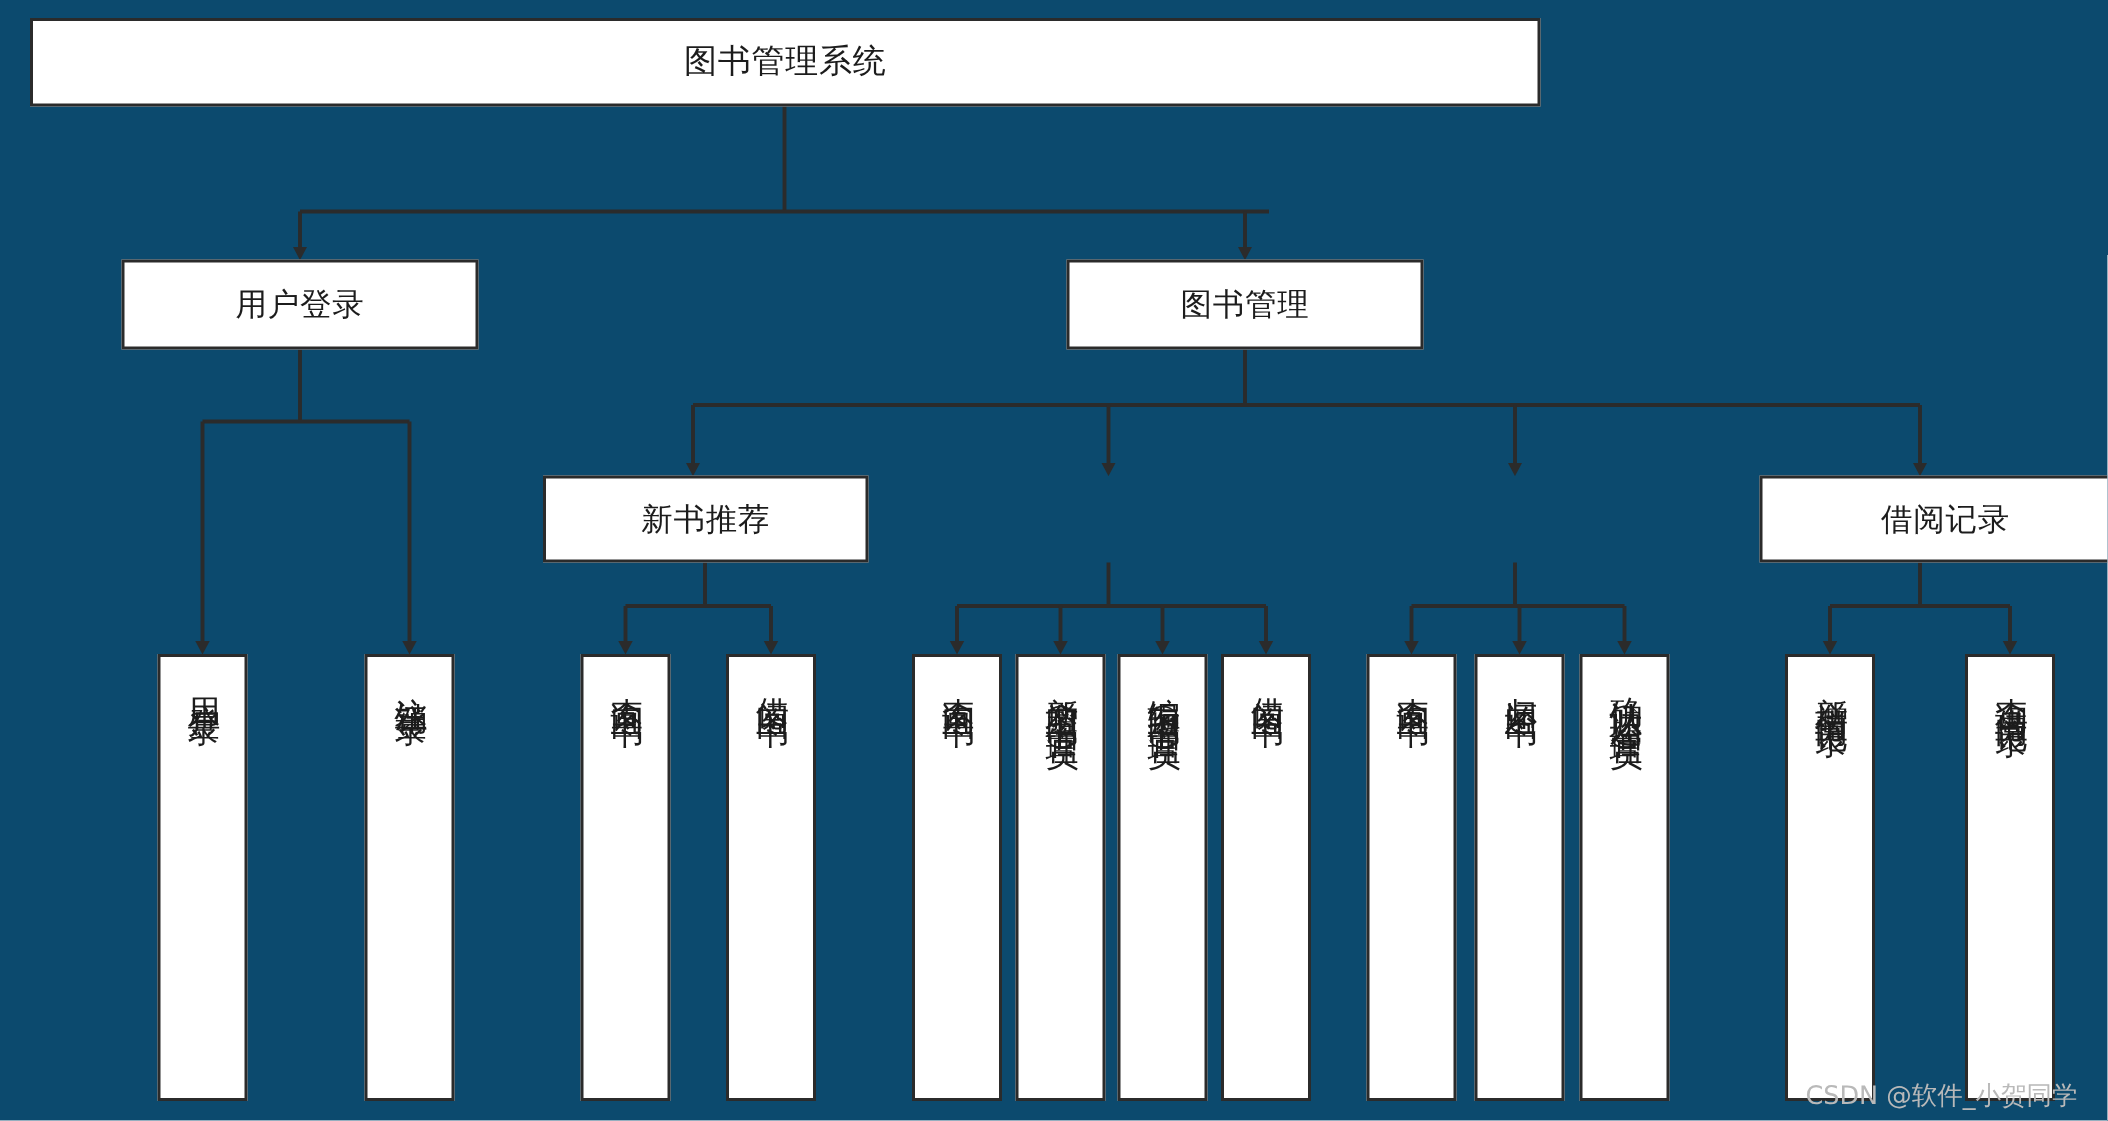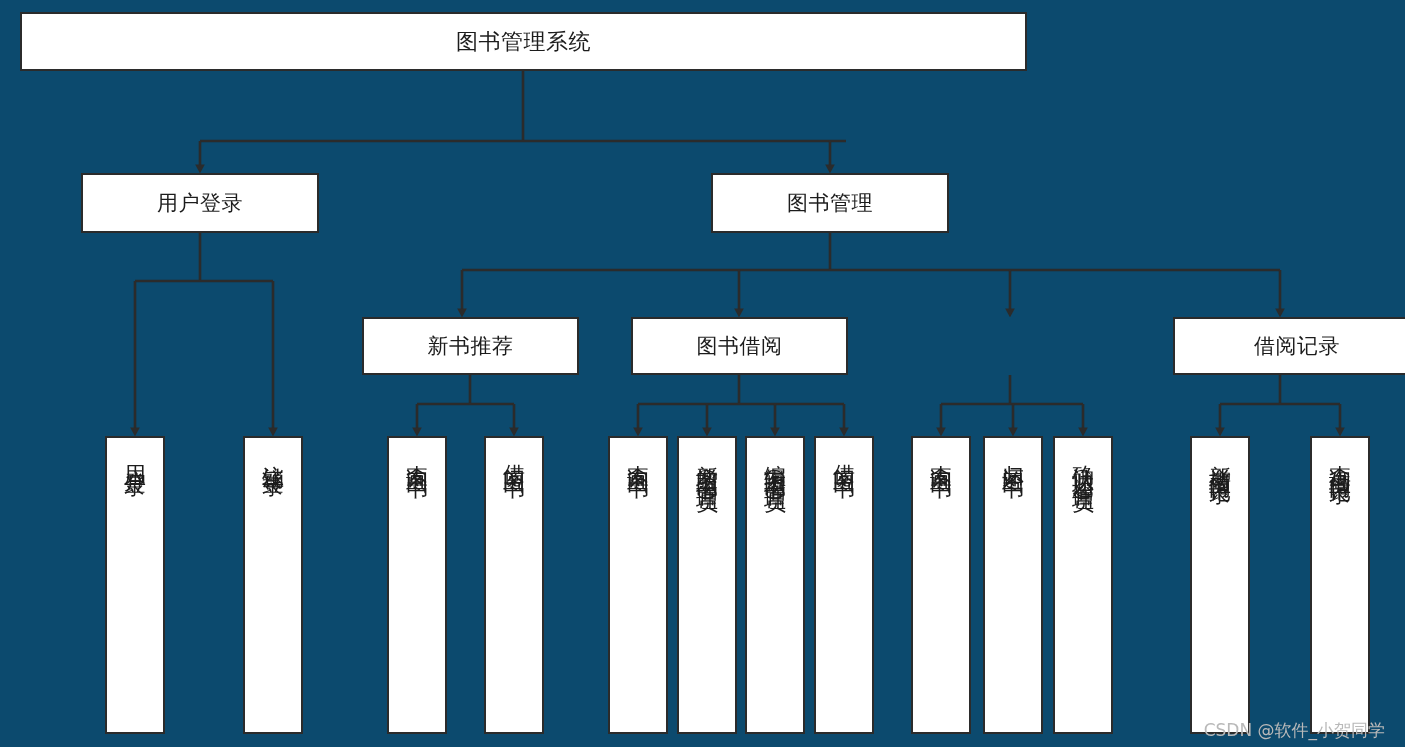--- a/index.html
+++ b/index.html
@@ -134,23 +134,20 @@
   <div class="node horiz" style="left: 81px; top: 173px; width: 238px; height: 60px; background: rgb(255, 255, 255); border-color: rgb(43, 43, 43); color: rgb(28, 28, 28);">
     <span class="label">用户登录</span>
   </div>
   <div class="node horiz" style="left: 362px; top: 317px; width: 217px; height: 58px; background: rgb(255, 255, 255); border-color: rgb(43, 43, 43); color: rgb(28, 28, 28);">
     <span class="label">新书推荐</span>
   </div>
 
   <div class="node horiz" style="left: 711px; top: 173px; width: 238px; height: 60px; background: rgb(255, 255, 255); border-color: rgb(43, 43, 43); color: rgb(28, 28, 28);">
     <span class="label">图书管理</span>
   </div>
-  <div class="node horiz" style="left: 631px; top: 317px; width: 217px; height: 58px; background: rgb(255, 255, 255); border-color: rgb(43, 43, 43); color: rgb(28, 28, 28);">
-    <span class="label">图书借阅</span>
-  </div>
   <div class="node horiz" style="left: 1173px; top: 317px; width: 248px; height: 58px; background: rgb(255, 255, 255); border-color: rgb(43, 43, 43); color: rgb(28, 28, 28);">
     <span class="label">借阅记录</span>
   </div>
 
   <div class="node vert" style="left: 105px; top: 436px; width: 60px; height: 298px; background: rgb(255, 255, 255); border-color: rgb(43, 43, 43); color: rgb(28, 28, 28);">
     <span class="label">用户登录</span>
   </div>
   <div class="node vert" style="left: 243px; top: 436px; width: 60px; height: 298px; background: rgb(255, 255, 255); border-color: rgb(43, 43, 43); color: rgb(28, 28, 28);">
     <span class="label">注销登录</span>
   </div>

